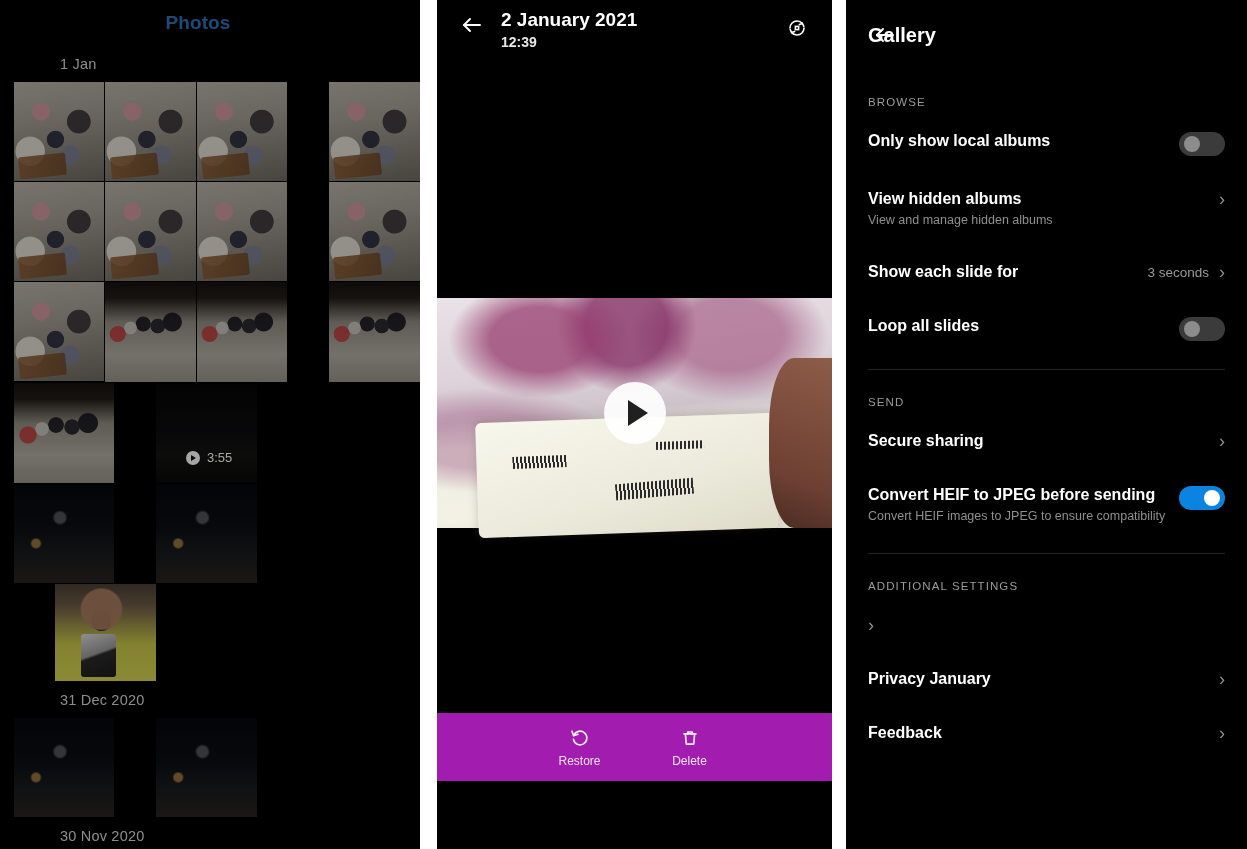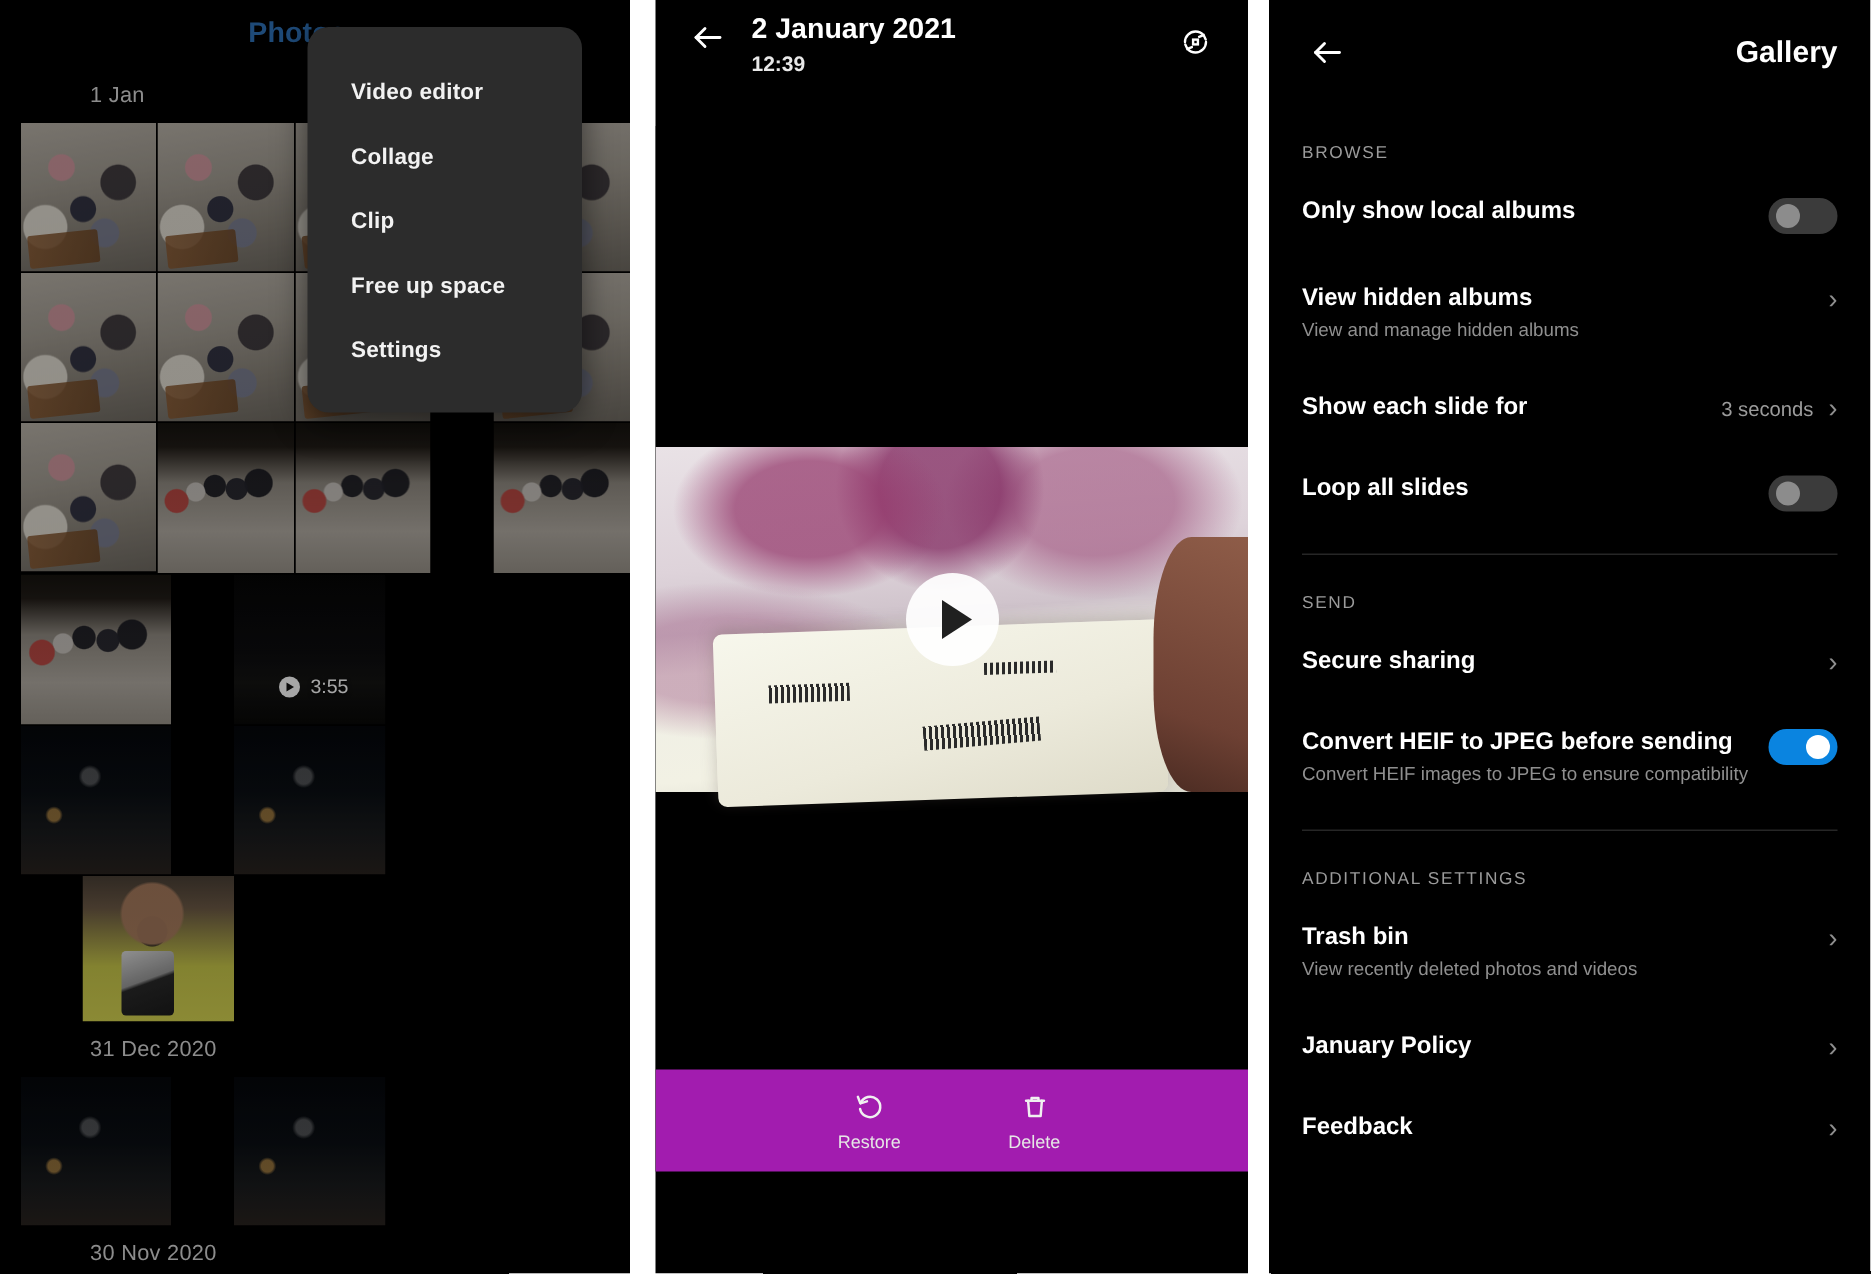--- a/index.html
+++ b/index.html
@@ -157,21 +157,21 @@
   .vw-bottombar {
     position: absolute; bottom: 0; left: 0; right: 0; height: 68px;
     background: #a21caf; display: flex; align-items: center; justify-content: center; gap: 36px;
   }
   .vw-action { display: flex; flex-direction: column; align-items: center; gap: 5px; cursor: pointer; width: 74px;}
   .vw-action span { color: #e6e6e6; font-size: 12px; }
 
   
   .set-topbar { height: 70px; display: flex; align-items: center; padding: 0 22px; }
   .set-back { width: 34px; height: 34px; display:flex; align-items:center; justify-content:center; cursor:pointer;}
-  .set-title { flex: 1; text-align: right; color: #fff; font-size: 20px; font-weight: bold; margin-left: -34px; }
+  .set-title { flex: 1; text-align: left; color: #fff; font-size: 20px; font-weight: bold; margin-left: -34px; }
   .set-body { padding: 0 22px; }
   .set-section-hdr {
     color: #9b9b9b; font-size: 11.5px; letter-spacing: 1.1px;
     padding: 26px 0 6px 0; text-transform: uppercase;
   }
   .set-row {
     display: flex; align-items: flex-start; padding: 16px 0 16px 0; cursor: pointer; min-height: 54px;
   }
   .set-row-main { flex: 1; padding-right: 10px; }
   .set-row-title { color: #fff; font-size: 16px; font-weight: bold; line-height: 21px; }
@@ -273,29 +273,20 @@
           <div class="cell" style="width: 101px; height: 100px;">
             <div class="ph ph-night"></div>
           </div>
           <div class="cell" style="width: 101px; height: 100px;">
             <div class="ph ph-night"></div>
           </div>
         </div>
         <div class="date-label">30 Nov 2020</div>
       </div>
     <div class="scrim"></div>
-    <div class="menu">
-      <div id="menu-items">
-          <div class="menu-item">Video editor</div>
-          <div class="menu-item">Collage</div>
-          <div class="menu-item">Clip</div>
-          <div class="menu-item">Free up space</div>
-          <div class="menu-item">Settings</div>
-        </div>
-    </div>
   </div>
 
   <div class="panel" id="panel-viewer">
     <div class="vw-topbar">
       <div class="vw-back">
         <svg width="24" height="24" viewBox="0 0 24 24" fill="none" stroke="#ffffff" stroke-width="1.9" stroke-linecap="round" stroke-linejoin="round">
           <line x1="20" y1="12" x2="4" y2="12"></line>
             <polyline points="10,6 4,12 10,18"></polyline>
         </svg>
       </div>
@@ -414,31 +405,27 @@
           </div>
           <div class="set-row-right">
             <div class="toggle on">
               <div class="knob"></div>
             </div>
           </div>
         </div>
         <div class="divider"></div>
         <div class="set-section-hdr">Additional settings</div>
         <div class="set-row">
-          <div class="set-row-main">
-            <div class="set-row-title">Trash bin</div>
-            <div class="set-row-sub">View recently deleted photos and videos</div>
-          </div>
-          <div class="set-row-right">
-            <div class="chev">›</div>
-          </div>
-        </div>
-        <div class="set-row">
-          <div class="set-row-main">
-            <div class="set-row-title">January Policy</div>
+          <div class="set-row-right">
+            <div class="chev">›</div>
+          </div>
+        </div>
+        <div class="set-row">
+          <div class="set-row-main">
+            <div class="set-row-title">Privacy January</div>
           </div>
           <div class="set-row-right">
             <div class="chev">›</div>
           </div>
         </div>
         <div class="set-row">
           <div class="set-row-main">
             <div class="set-row-title">Feedback</div>
           </div>
           <div class="set-row-right">

